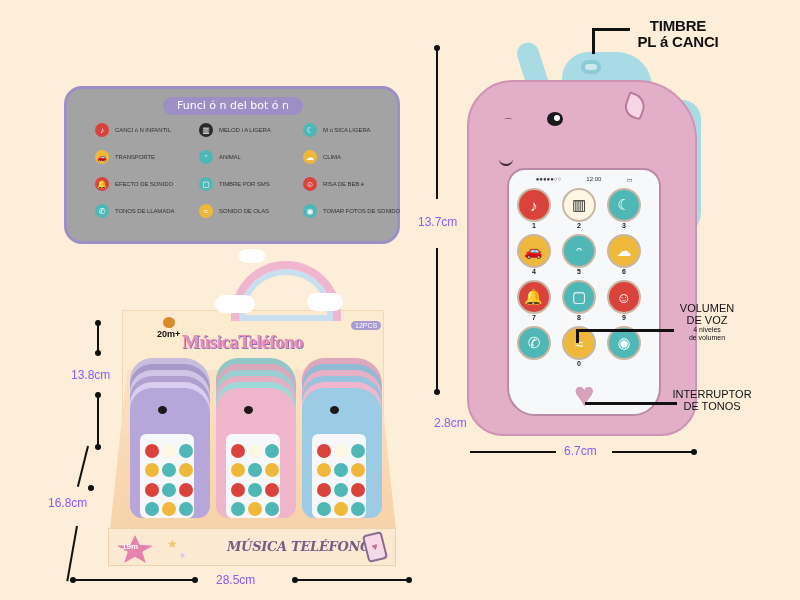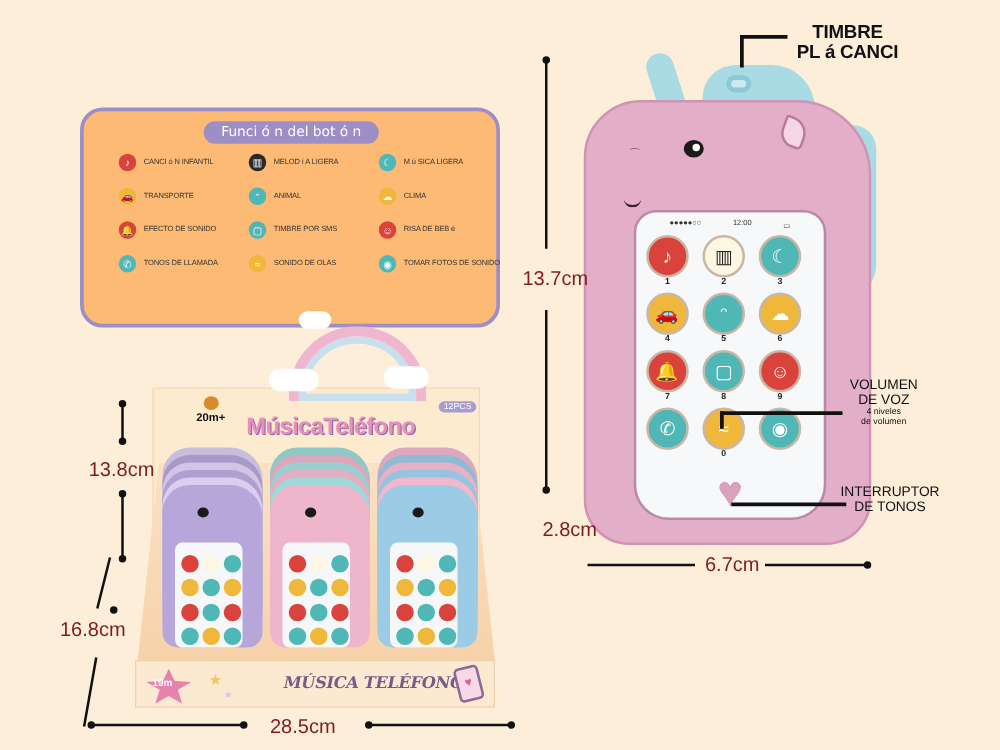--- a/index.html
+++ b/index.html
@@ -1,21 +1,21 @@
 <!DOCTYPE html>
 <html><head>
 <meta charset="utf-8">
 <style>
   * { box-sizing: border-box; margin: 0; padding: 0; }
   html, body { width: 800px; height: 600px; overflow: hidden; }
   body { background: #fdeed9; font-family: "Liberation Sans", sans-serif; position: relative; color: #111; }
   .abs { position: absolute; }
 
   
-  .panel { left: 64px; top: 86px; width: 336px; height: 176px; background: #fdba74; border: 3px solid #9d8ec6; border-radius: 18px; }
+  .panel { left: 64px; top: 86px; width: 336px; height: 158px; background: #a3a3a3; border: 3px solid #9d8ec6; border-radius: 18px; }
   .panel-title { position: absolute; left: 96px; top: 8px; width: 140px; height: 18px; background: #9d8ec6; color: #fff; border-radius: 9px; font-size: 11px; text-align: center; line-height: 18px; font-family: "DejaVu Sans", sans-serif; }
   .func-grid { position: absolute; left: 28px; top: 34px; width: 300px; display: grid; grid-template-columns: 104px 104px 100px; row-gap: 13px; }
   .func-item { display: flex; align-items: center; gap: 6px; height: 14px; }
   .func-icon { width: 14px; height: 14px; border-radius: 50%; flex: none; display: flex; align-items: center; justify-content: center; font-size: 8px; color: #fff; }
   .func-label { font-size: 6px; color: #333; white-space: nowrap; letter-spacing: -0.1px; }
 
   
   .phone { left: 467px; top: 80px; width: 238px; height: 358px; }
   .phone-body { position: absolute; left: 0; top: 0; width: 230px; height: 356px; background: #e3aec8; border-radius: 46px 60px 36px 36px; border: 2px solid #cf94b4; }
   .horn { position: absolute; left: 54px; top: -38px; width: 22px; height: 48px; background: #a8dbe3; border-radius: 12px 12px 4px 4px; transform: rotate(-18deg); }
@@ -31,32 +31,32 @@
   .status { position: absolute; left: 0; top: 6px; width: 100%; display: flex; justify-content: space-around; font-size: 6px; color: #333; padding: 0 14px; }
   .keypad { position: absolute; left: 8px; top: 18px; display: grid; grid-template-columns: repeat(3, 34px); column-gap: 11px; row-gap: 4px; }
   .key { width: 34px; height: 34px; border-radius: 50%; border: 2px solid #c9b7a6; display: flex; align-items: center; justify-content: center; font-size: 15px; color: #fff; }
   .key-num { font-size: 7px; text-align: center; color: #222; font-weight: bold; height: 8px; line-height: 8px; }
   .key-cell { display: flex; flex-direction: column; align-items: center; }
   .heart-btn { position: absolute; left: 57px; top: 208px; width: 36px; height: 32px; color: #d9a1bb; font-size: 34px; line-height: 32px; text-align: center; text-shadow: 0 0 0 #b4708f; }
 
   
   .label-bold { font-size: 15px; font-weight: bold; letter-spacing: -0.2px; line-height: 16px; text-align: center; }
   .label-md { font-size: 11px; font-weight: normal; text-align: center; line-height: 12px; }
-  .dim { font-size: 16px; color: #7f1d1d; }
+  .dim { font-size: 12px; color: #8b5cf6; }
   .line { background: #111; }
   .dot { width: 6px; height: 6px; border-radius: 50%; background: #111; }
 
   
   .box { left: 108px; top: 310px; width: 288px; height: 255px; }
   .box-back { position: absolute; left: 14px; top: 0; width: 262px; height: 192px; background: #fdebd0; border: 1px solid #f2d8b4; }
   .box-tray { position: absolute; left: 2px; top: 60px; width: 286px; height: 160px; background: linear-gradient(#fbe1c3, #f7d2a9); clip-path: polygon(6% 0, 94% 0, 100% 100%, 0 100%); }
   .box-front { position: absolute; left: 0; top: 218px; width: 288px; height: 38px; background: #fbe9d2; border: 1px solid #eed2ad; }
   .rainbow { position: absolute; left: 108px; top: -50px; width: 110px; height: 60px; border-radius: 60px 60px 0 0; border: 8px solid #f1b6cf; border-bottom: none; box-shadow: inset 0 0 0 6px #c8dff0; }
   .cloud { position: absolute; background: #fff; border-radius: 20px; }
-  .title-logo { position: absolute; left: 74px; top: 20px; font-size: 19px; font-weight: bold; color: #e98fb8; text-shadow: 1px 1px 0 #8d6fb6; letter-spacing: -0.5px; font-family: Liberation Sans, sans-serif; }
+  .title-logo { position: absolute; left: 59px; top: 20px; font-size: 19px; font-weight: bold; color: #e98fb8; text-shadow: 1px 1px 0 #8d6fb6; letter-spacing: -0.5px; font-family: Liberation Serif, serif; }
   .pcs { position: absolute; left: 228px; top: 10px; background: #a79bcf; color: #fff; font-size: 7px; padding: 1px 4px; border-radius: 6px; }
   .age-top { position: absolute; left: 34px; top: 6px; font-size: 9px; font-weight: bold; text-align: center; line-height: 10px; }
   .bear { display: block; width: 12px; height: 11px; margin: 0 auto 1px; background: #d98a2a; border-radius: 50%; }
   .mini-phone { position: absolute; width: 80px; height: 130px; border-radius: 22px 26px 12px 12px; }
   .mini-screen { position: absolute; left: 10px; top: 46px; width: 54px; height: 84px; background: #f6f7f9; border-radius: 6px; display: grid; grid-template-columns: repeat(3, 14px); column-gap: 3px; row-gap: 3px; padding: 10px 3px 0 5px; }
   .mini-key { width: 14px; height: 14px; border-radius: 50%; }
   .star { position: absolute; left: 8px; top: 6px; width: 36px; height: 28px; background: #e782ae; clip-path: polygon(50% 0, 63% 35%, 100% 38%, 70% 60%, 80% 100%, 50% 78%, 20% 100%, 30% 60%, 0 38%, 37% 35%); }
   .star-text { position: absolute; left: 13px; top: 13px; font-size: 8px; font-weight: bold; color: #fff; }
   .front-title { position: absolute; left: 118px; top: 10px; font-family: "DejaVu Serif", serif; font-size: 13px; font-weight: bold; font-style: italic; color: #7a5a86; letter-spacing: -0.3px; }
   .phone-icon { position: absolute; left: 256px; top: 4px; width: 20px; height: 28px; border: 2px solid #8b6a94; border-radius: 4px; background: #f6d8e6; transform: rotate(-14deg); color: #d06a97; font-size: 10px; text-align: center; line-height: 24px; }

